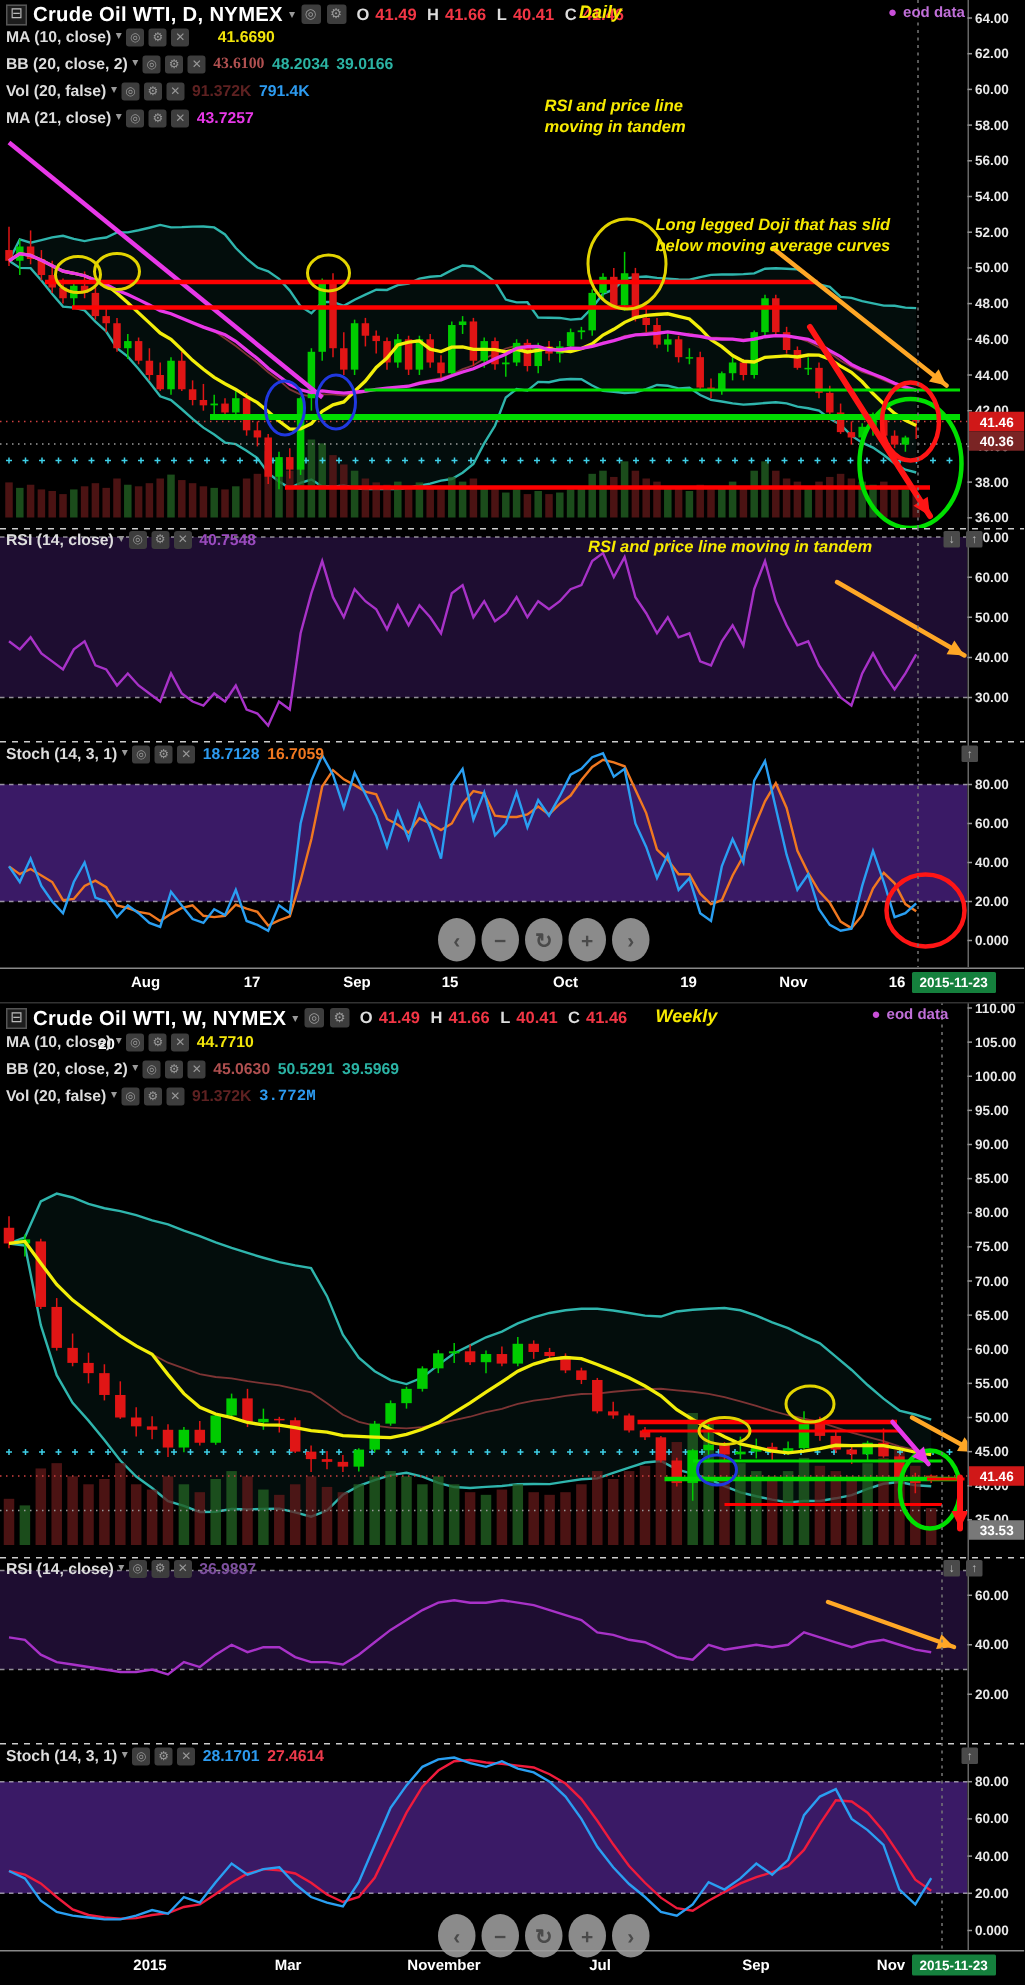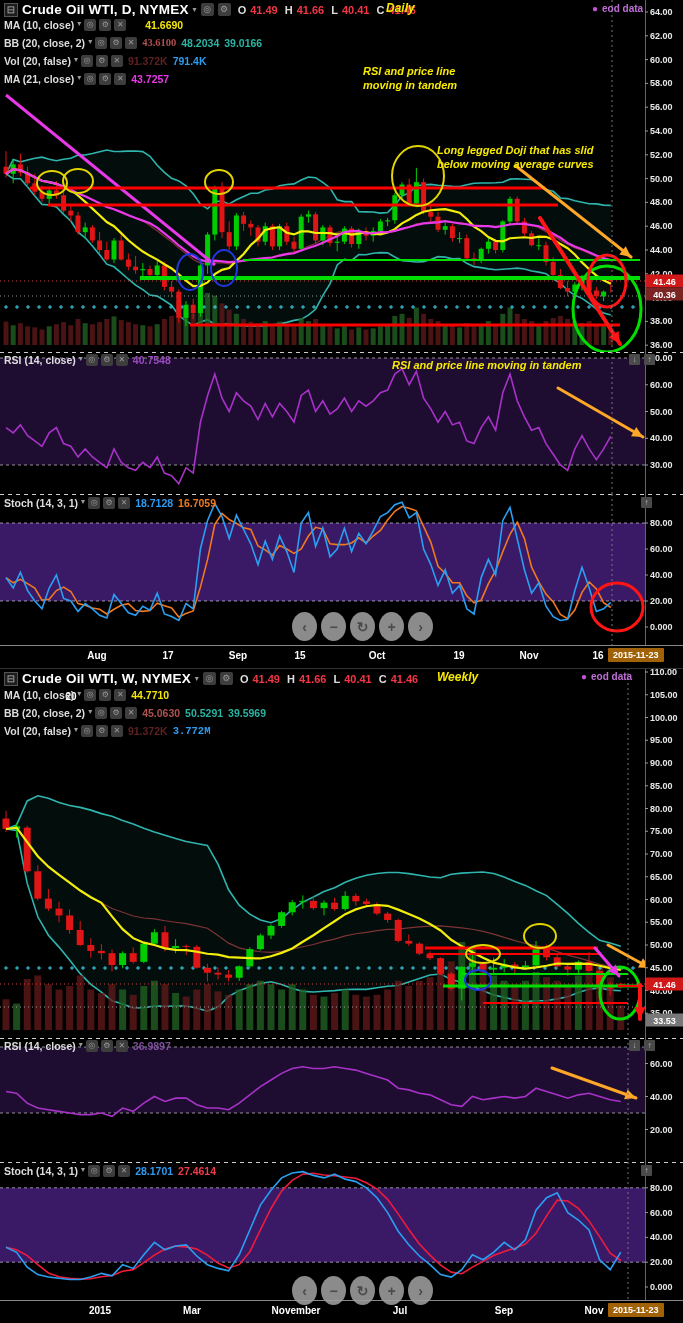--- a/index.html
+++ b/index.html
@@ -2,21 +2,21 @@
 <html><head>
 <meta charset="utf-8">
 <style>
   html,body{margin:0;padding:0;background:#000;}
   #stage{position:relative;width:683px;height:1323px;background:#000;overflow:hidden;
          font-family:"Liberation Sans",sans-serif;}
   svg.pane{position:absolute;left:0;display:block;}
   svg text{font-family:"Liberation Sans",sans-serif;}
   .xaxis{position:absolute;left:0;width:683px;height:23px;background:#000;border-top:1px solid #888;box-sizing:border-box;z-index:6;}
   .xlab{position:absolute;top:4px;transform:translateX(-50%);color:#fff;font-size:10px;font-weight:bold;}
-  .xbadge{position:absolute;top:2px;background:#a16207;color:#fff;font-size:9px;font-weight:bold;padding:2px 5px;border-radius:1px;}
+  .xbadge{position:absolute;top:2px;background:#15803d;color:#fff;font-size:9px;font-weight:bold;padding:2px 5px;border-radius:1px;}
   .hdr{position:absolute;left:4px;display:flex;align-items:center;gap:4px;height:17px;z-index:8;}
   .title{color:#fff;font-size:13.5px;font-weight:bold;letter-spacing:.2px;}
   .collapse{color:#bbb;font-size:10px;border:1px solid #555;width:12px;height:12px;line-height:12px;text-align:center;background:#1d1d1d;}
   .caret{color:#999;font-size:8px;}
   .hbtn{width:13px;height:13px;background:#3d3d3d;color:#9a9a9a;font-size:9px;line-height:13px;text-align:center;border-radius:2px;}
   .olbl{color:#ddd;font-size:11px;font-weight:bold;margin-left:3px;}
   .oval{color:#f23645;font-size:11px;font-weight:bold;}
   .irow{position:absolute;display:flex;align-items:flex-start;gap:3px;height:15px;z-index:8;}
   .ilabel{color:#ddd;font-size:10.5px;font-weight:bold;}
   .ibtn{width:12px;height:12px;background:#3d3d3d;color:#999;font-size:8px;line-height:12px;text-align:center;border-radius:2px;}

